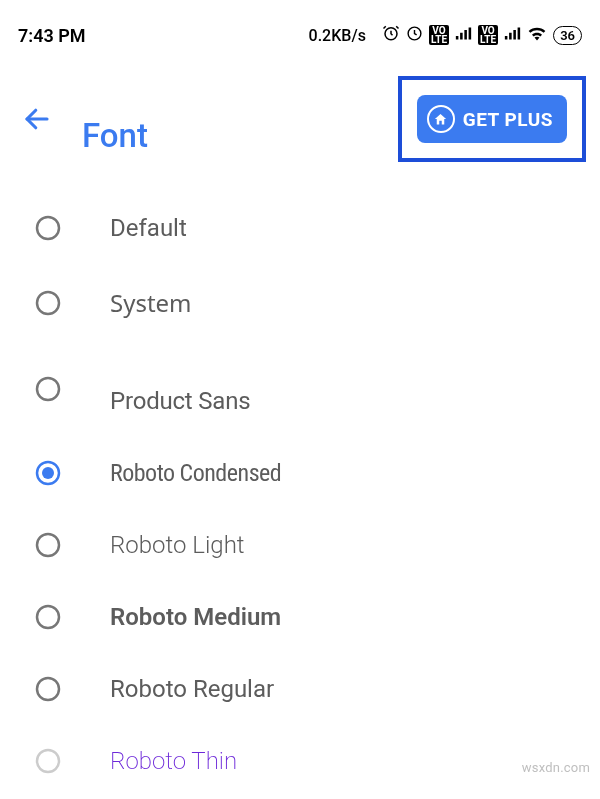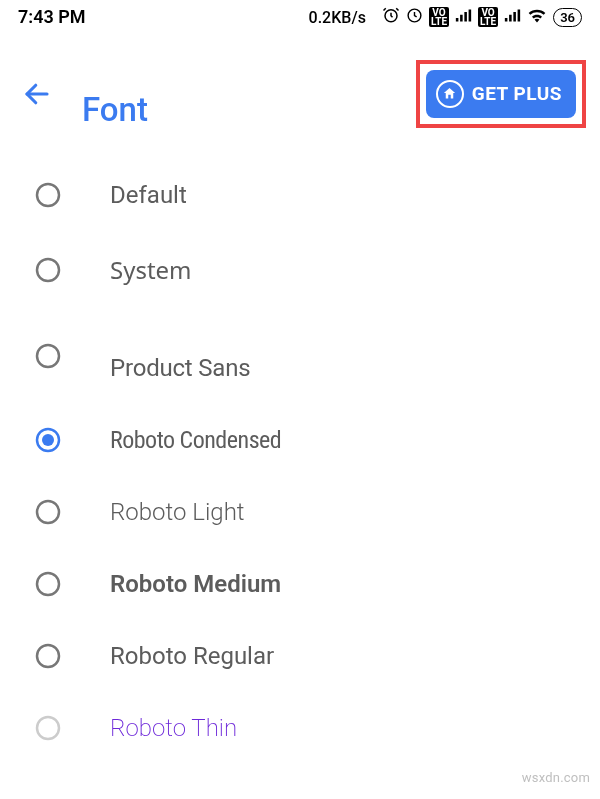--- a/index.html
+++ b/index.html
@@ -13,22 +13,22 @@
       width: 600px;
       height: 799px;
       background: #ffffff;
       position: relative;
       overflow: hidden;
     }
     
     .status-bar {
       display: flex;
       justify-content: space-between;
-      align-items: flex-start;
-      padding: 6px 18px 8px 18px;
+      align-items: flex-end;
+      padding: 24px 18px 8px 18px;
       font-size: 18px;
       color: #000;
       font-weight: 500;
     }
     .status-left {
       font-weight: 600;
     }
     .status-right {
       display: flex;
       align-items: center;
@@ -67,22 +67,22 @@
       align-items: center;
     }
     .title {
       color: #3b7bf0;
       font-size: 33px;
       font-weight: 500;
       flex: 1;
       margin-top: 32px;
     }
     .get-plus-wrap {
-      border: 4px solid #ef4444;
-      padding: 6px;
+      border: 4px solid #1d4ed8;
+      padding: 15px;
       display: inline-block;
     }
     .get-plus {
       background: #3b7bf0;
       color: #fff;
       border: none;
       border-radius: 8px;
       padding: 10px 14px 10px 10px;
       font-size: 19px;
       font-weight: 700;
@@ -124,21 +124,21 @@
     .item-0 .radio-label { font-weight: 400; }
     .item-1 .radio-label { font-family: system-ui, sans-serif; }
     .item-2 .radio-label { font-family: "Product Sans", Roboto, sans-serif; letter-spacing: -0.2px; margin-top: 24px; }
     .item-3 .radio-label { font-family: "Roboto Condensed", Roboto, sans-serif; font-stretch: condensed; letter-spacing: -0.5px; }
     .item-4 .radio-label { font-weight: 300; }
     .item-5 .radio-label { font-weight: 600; }
     .item-6 .radio-label { font-weight: 400; }
     .item-7 .radio-label { font-weight: 200; color: #6d28d9; }
     .watermark {
       position: absolute;
-      bottom: 14px;
+      bottom: 24px;
       right: 10px;
       font-size: 13px;
       color: #bfbfbf;
       letter-spacing: 0.2px;
     }
   </style>
 </head>
 <body>
 
 <div class="status-bar">

